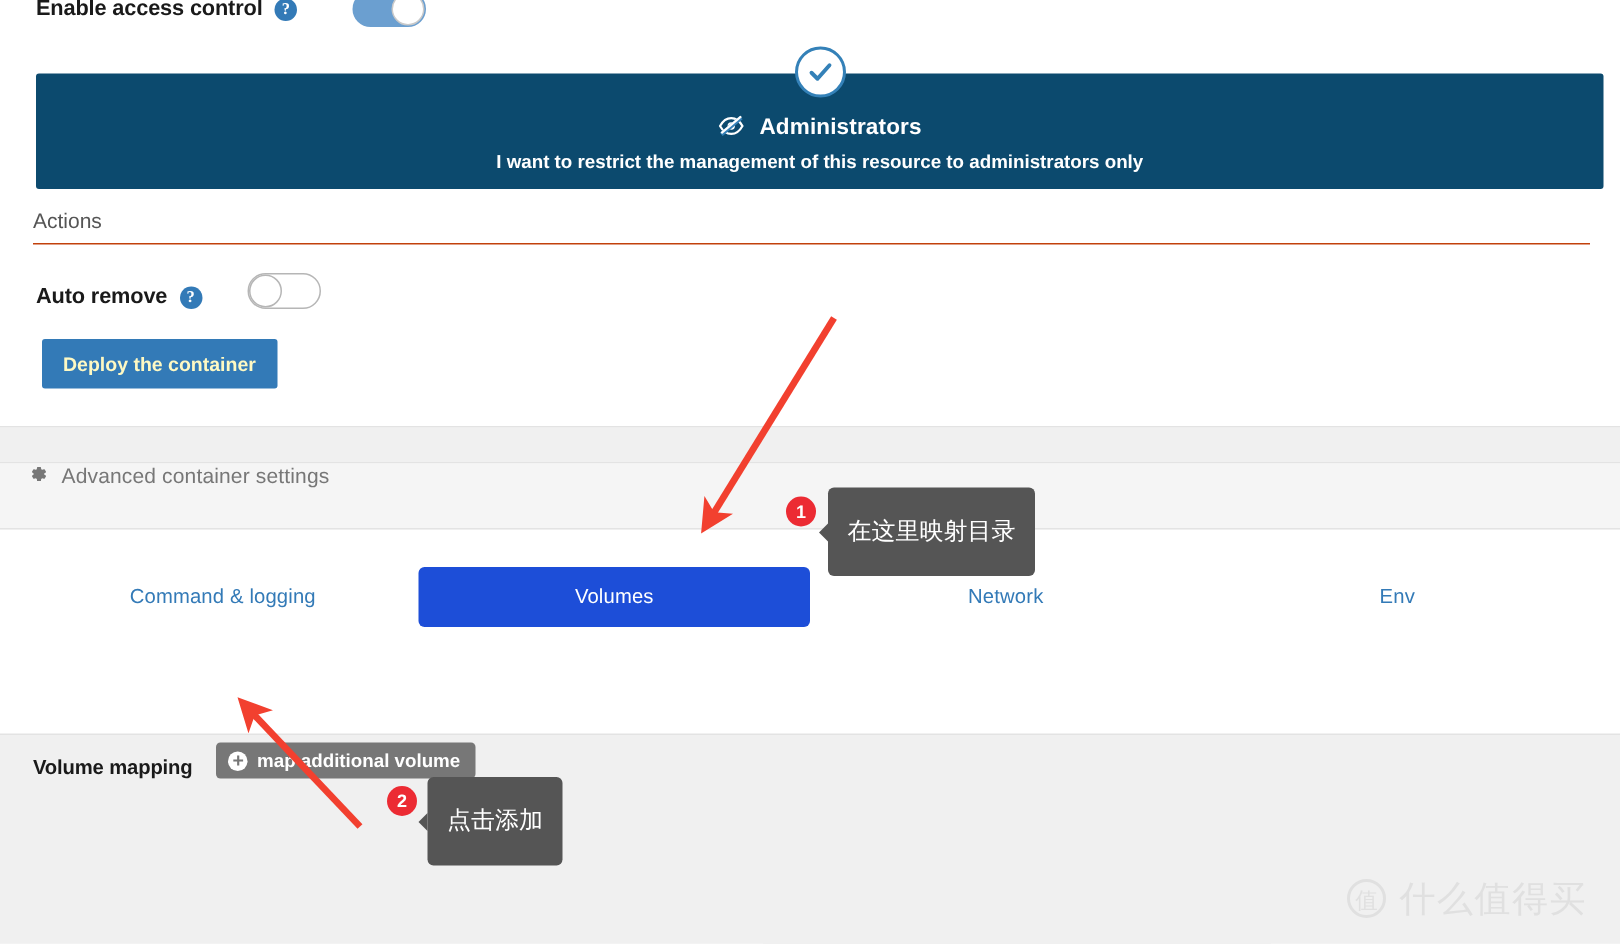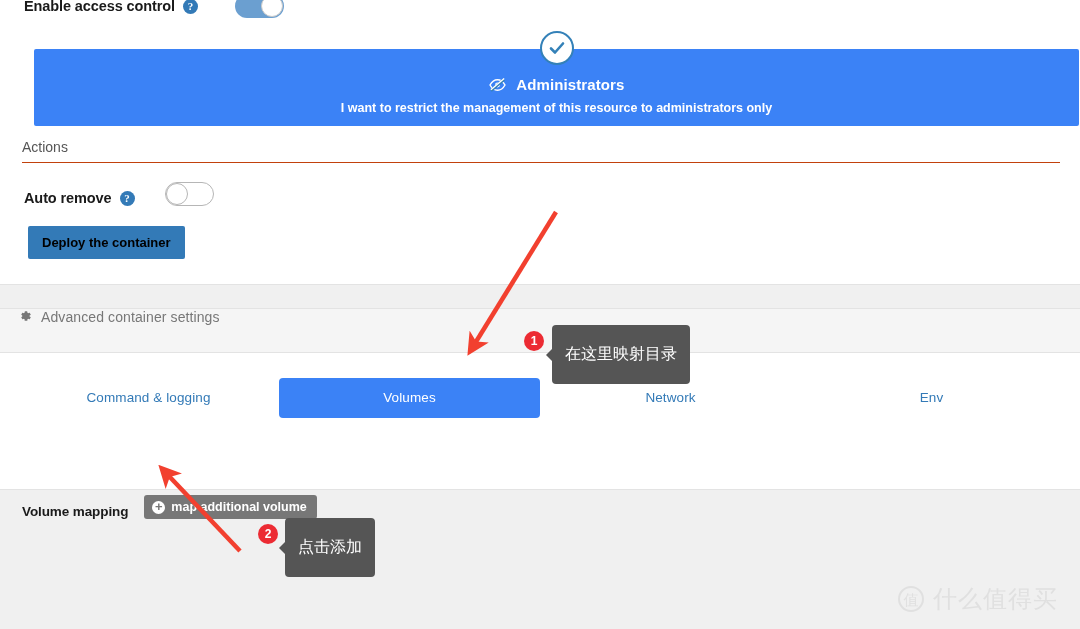--- a/index.html
+++ b/index.html
@@ -101,25 +101,25 @@
     height: 22px;
     border-radius: 50%;
     background: #ffffff;
     border: 1px solid #b6b6b6;
     box-sizing: border-box;
   }
 
   
   .admin-card {
     position: absolute;
-    left: 34px;
+    left: 24px;
     top: 88px;
     width: 1045px;
     height: 77px;
-    background: #3b82f6;
+    background: #0c4a6e;
     border-radius: 2px;
     text-align: center;
     color: #ffffff;
     box-sizing: border-box;
   }
   .admin-check {
     position: absolute;
     left: 50%;
     top: -18px;
     margin-left: -17px;
@@ -172,21 +172,21 @@
     left: 24px;
     top: 221px;
     display: flex;
     align-items: flex-end;
   }
   .deploy-btn {
     position: absolute;
     left: 28px;
     top: 265px;
     background: #337ab7;
-    color: #000000;
+    color: #fef9c3;
     font-size: 13px;
     font-weight: bold;
     padding: 9px 14px;
     border: none;
     border-radius: 2px;
     cursor: pointer;
     font-family: "Liberation Sans", sans-serif;
   }
 
   
@@ -235,21 +235,21 @@
     font-size: 13.5px;
     font-weight: normal;
     color: #337ab7;
     line-height: 40px;
     height: 40px;
     border-radius: 4px;
     cursor: pointer;
     letter-spacing: 0.1px;
   }
   .tab.active {
-    background: #3b82f6;
+    background: #1d4ed8;
     color: #ffffff;
   }
 
   .row-volmap {
     position: absolute;
     left: 22px;
     top: 142px;
     display: flex;
     align-items: flex-end;
     margin-top: 44px;

